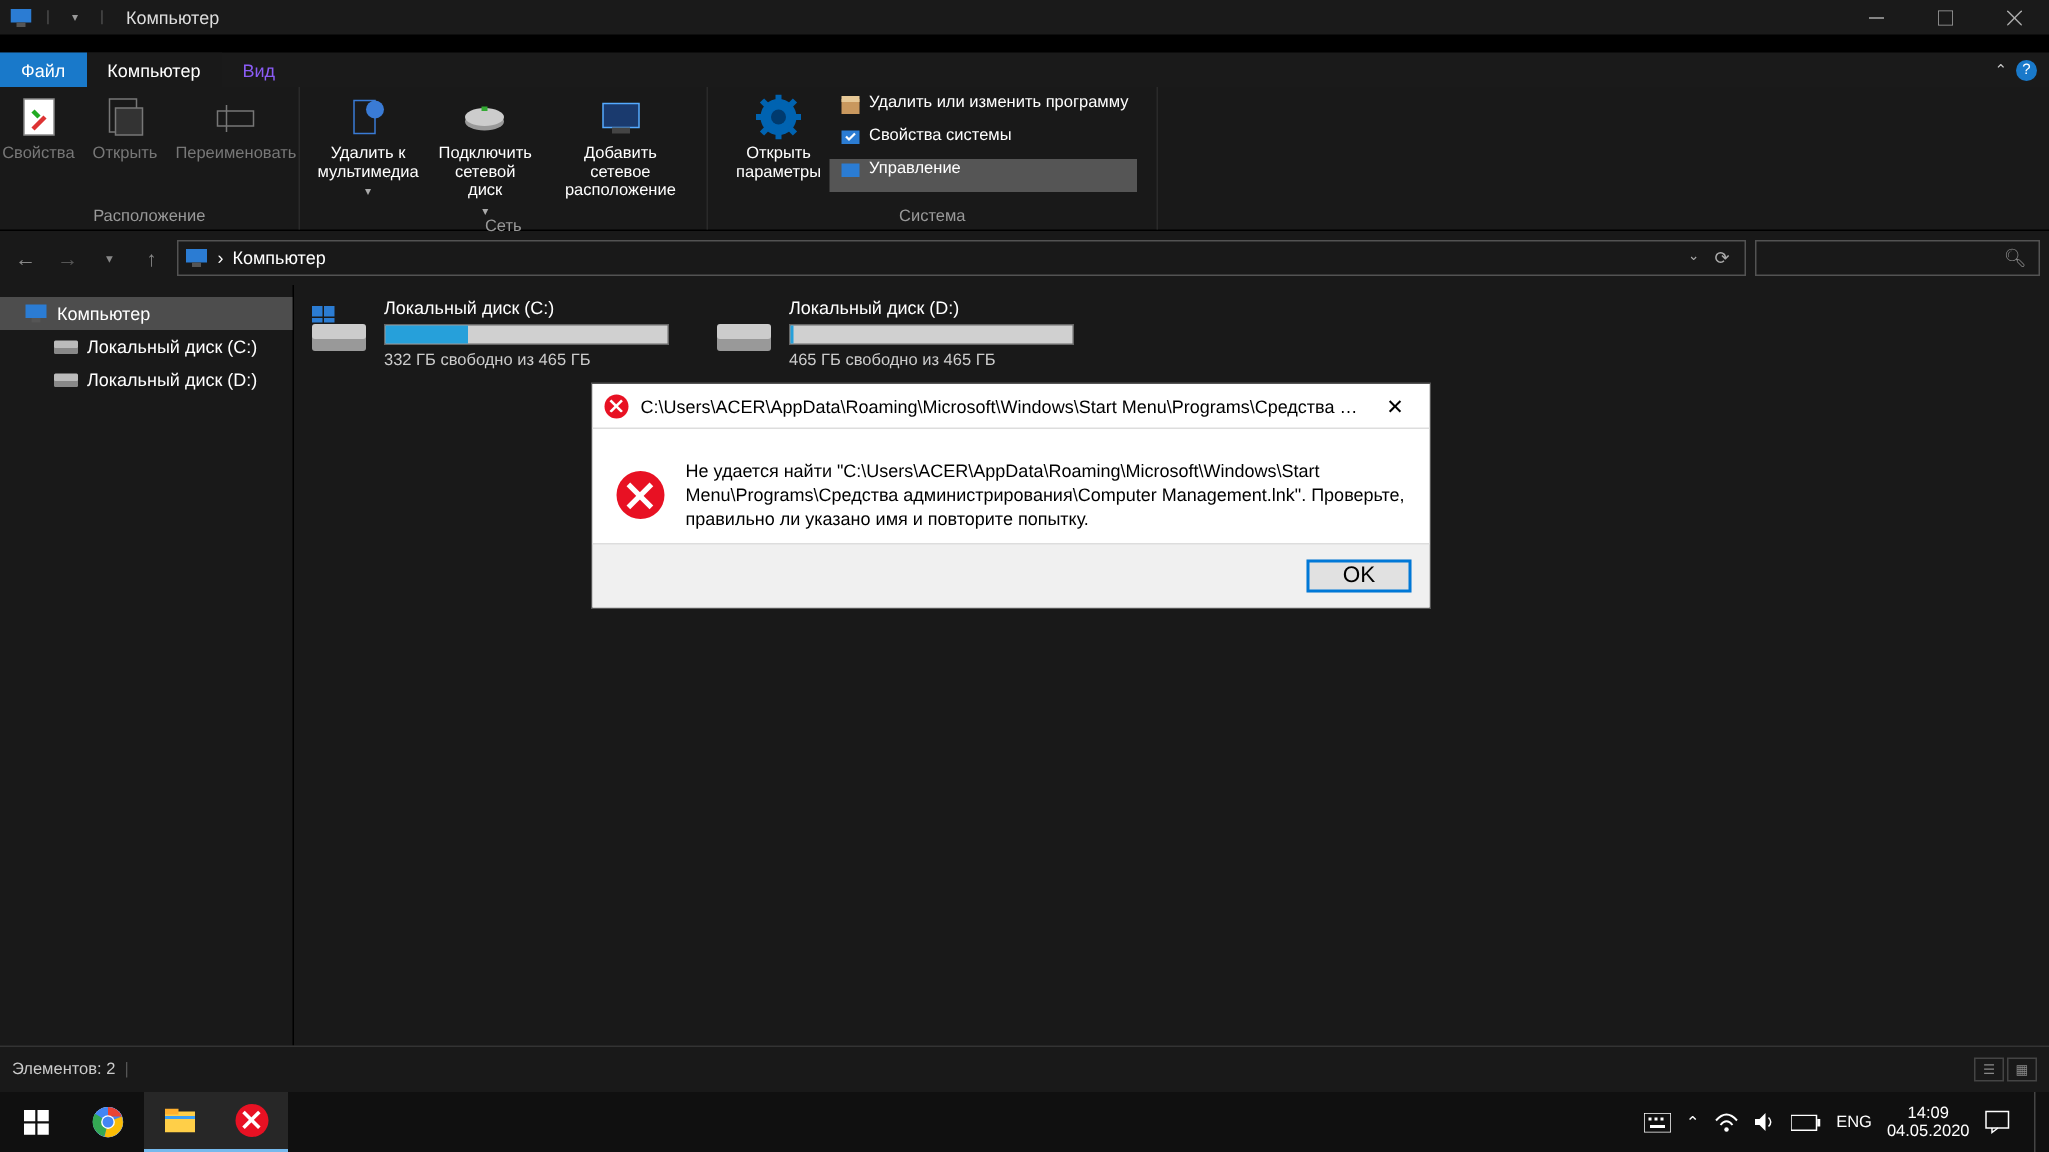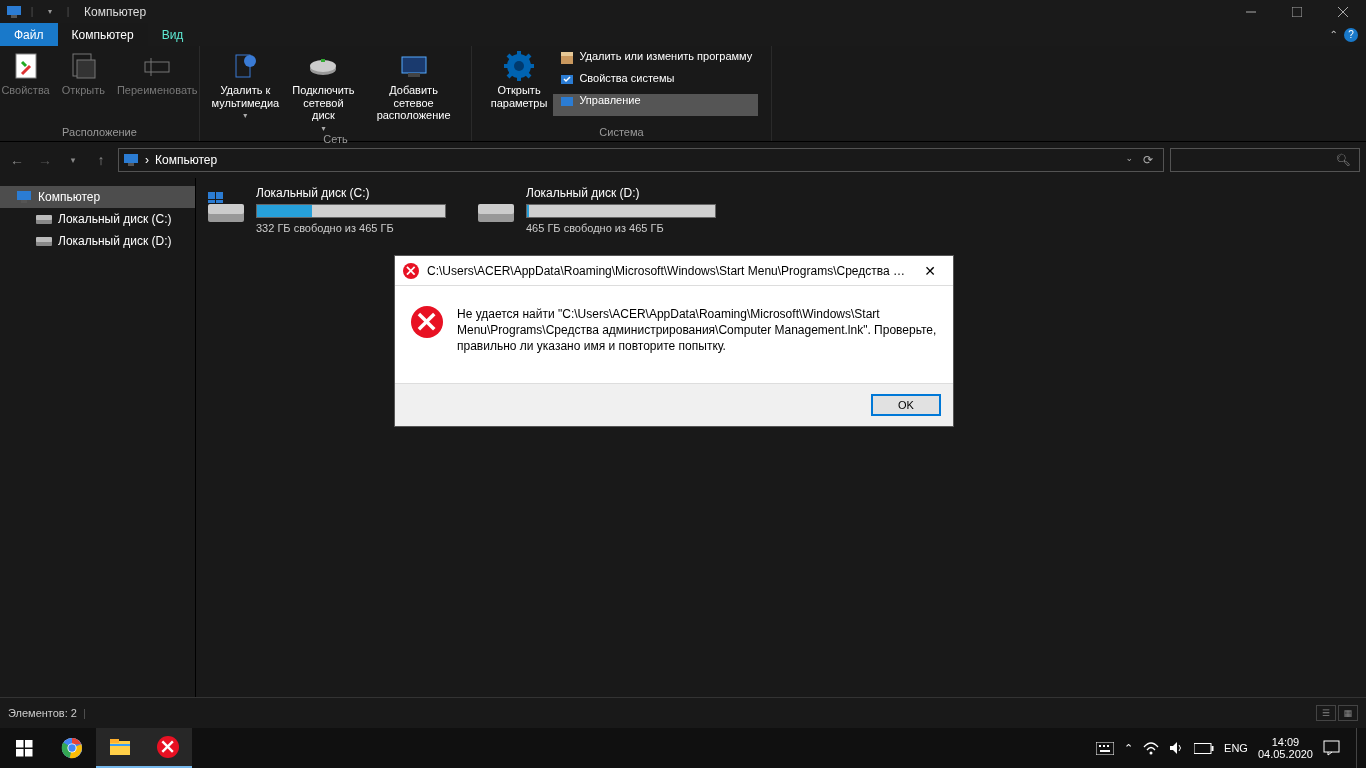--- a/index.html
+++ b/index.html
@@ -7,25 +7,25 @@
 
 
 .titlebar { height: 23px; background: #1a1a1a; display: flex; align-items: center; }
 .titlebar .icons { display: flex; align-items: center; gap: 2px; padding-left: 6px; }
 .tb-ico { width: 16px; height: 16px; display: inline-flex; align-items: center; justify-content: center; font-size: 10px; color: #999; }
 .titlebar .title { padding-left: 8px; font-size: 12px; color: #ddd; }
 .titlebar .win-controls { margin-left: auto; display: flex; }
 .titlebar .win-controls div { width: 46px; height: 23px; display: flex; align-items: center; justify-content: center; color: #888; }
 
 
-.menutabs { height: 23px; background: #1a1a1a; display: flex; align-items: stretch; position: relative; }
+.menutabs { height: 23px; background: #1a1a1a; display: flex; align-items: stretch; position: relative; margin-top: 12px; }
 .menutabs .tab { padding: 0 14px; display: flex; align-items: center; font-size: 12px; color: #fff; }
 .menutabs .tab.file { background: #1979ca; }
 .menutabs .tab.active { background: #191919; }
-.menutabs .tab.view { color: #5eead4; }
+.menutabs .tab.view { color: #8b5cf6; }
 .menutabs .right { margin-left: auto; display: flex; align-items: center; gap: 6px; padding-right: 8px; color: #ccc; }
 
 
 .ribbon { height: 96px; background: #191919; display: flex; border-bottom: 1px solid #000; }
 .ribbon-group { display: flex; flex-direction: column; align-items: center; padding: 0 6px; border-right: 1px solid #2a2a2a; }
 .ribbon-group .group-body { display: flex; flex:1; align-items: flex-start; }
 .ribbon-group .group-label { font-size: 11px; color: #999; padding-bottom: 2px; height: 16px; display:flex; align-items:center;}
 .rbtn { display: flex; flex-direction: column; align-items: center; justify-content: flex-start; padding: 4px 6px 0; min-width: 46px; color: #fff; font-size: 11px; text-align: center; line-height: 1.15; gap: 2px; }
 .rbtn .ico { width: 32px; height: 32px; display: flex; align-items: center; justify-content: center; }
 .rbtn.dim { color: #777; }
@@ -63,25 +63,25 @@
 
 .statusbar { position:absolute; bottom:40px; left:0; right:0; height:22px; background:#191919; border-top:1px solid #333; display:flex; align-items:center; padding:15px 8px; font-size:11px; color:#ccc;}
 .statusbar .viewicons {margin-left:auto; display:flex; gap:2px;}
 .statusbar .viewicons span{width:20px; height:16px; border:1px solid #444; display:inline-flex; align-items:center; justify-content:center; font-size:9px; color:#888;}
 
 
 .dialog { position:absolute; left:395px; top:256px; width:558px; background:#fff; color:#000; box-shadow: 0 0 0 1px #555; font-size:12px;}
 .dialog .dlg-title { height:30px; display:flex; align-items:center; padding:0 8px; gap:8px; border-bottom:1px solid #ddd; background:#fff;}
 .dialog .dlg-title .err-ico-sm{width:16px; height:16px;}
 .dialog .dlg-title .closebtn {margin-left:auto; width:30px; text-align:center; font-size:14px;}
-.dialog .dlg-body { padding: 20px 16px 28px 16px; display:flex; gap:14px; background:#fff;}
+.dialog .dlg-body { padding: 20px 16px 7px 16px; display:flex; gap:14px; background:#fff;align-items:center;}
 .dialog .dlg-body .err-ico {width:32px; height:32px; flex-shrink:0;}
 .dialog .dlg-body .msg {font-size:12px; line-height:1.35;}
 .dialog .dlg-foot { background:#f0f0f0; padding:10px 12px; display:flex; justify-content:flex-end; border-top:1px solid #ddd;}
-.dialog .dlg-foot button { width:70px; height:22px; background:#e1e1e1; border:2px solid #0078d7; font-size:11px;}
+.dialog .dlg-foot button { width:70px; height:22px; background:#e1e1e1; border:2px solid #0078d7; font-size:15px;}
 
 
 .red-circle{width:100%;height:100%;border-radius:50%;background:#e81123;display:flex;align-items:center;justify-content:center;}
 .red-circle svg{width:60%;height:60%;}
 
 
 .taskbar { position:absolute; bottom:0; left:0; right:0; height:40px; background:#101010; display:flex; align-items:center;}
 .taskbar .tbtn{width:48px; height:40px; display:flex; align-items:center; justify-content:center;}
 .taskbar .tbtn.active{background:#272727; border-bottom:2px solid #76b9ed;}
 .taskbar .tray {margin-left:auto; display:flex; align-items:center; gap:10px; padding-right:4px; color:#fff; font-size:11px;}

